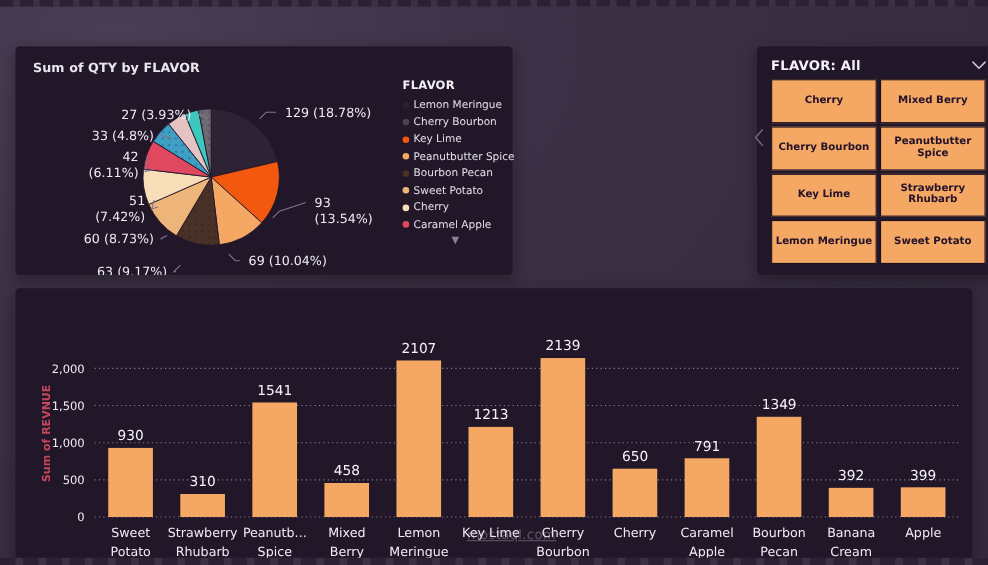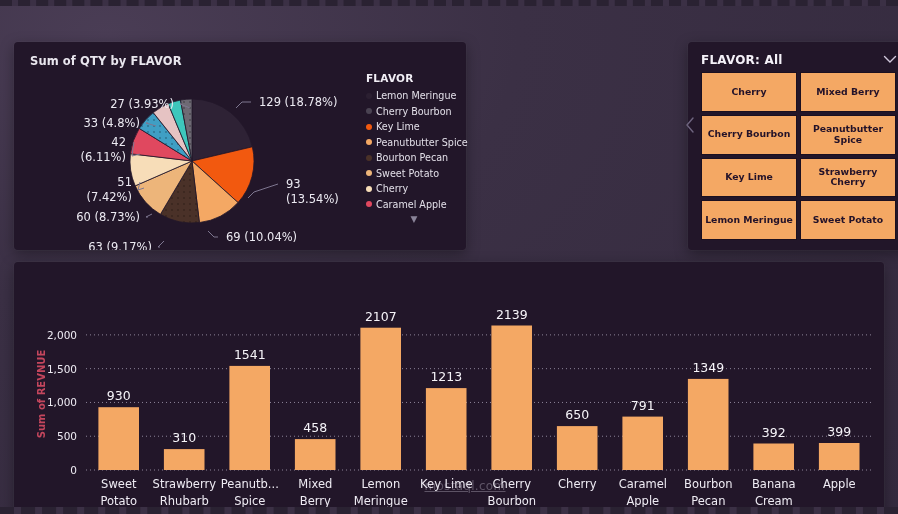--- a/index.html
+++ b/index.html
@@ -203,21 +203,21 @@
     <div id="slicer-head">FLAVOR: All</div>
     <svg id="slicer-chevron" viewBox="0 0 14 10">
       <path d="M1.5 2.5 L7 8 L12.5 2.5" fill="none" stroke="#cfc6da" stroke-width="1.4" stroke-linecap="round"></path>
     </svg>
     <div id="slicer-grid">
         <div class="slicer-tile">Cherry</div>
         <div class="slicer-tile">Mixed Berry</div>
         <div class="slicer-tile">Cherry Bourbon</div>
         <div class="slicer-tile">Peanutbutter Spice</div>
         <div class="slicer-tile">Key Lime</div>
-        <div class="slicer-tile">Strawberry Cherry</div>
+        <div class="slicer-tile">Strawberry Rhubarb</div>
         <div class="slicer-tile">Lemon Meringue</div>
         <div class="slicer-tile">Sweet Potato</div>
       </div>
   </div>
   <svg id="slicer-collapse" viewBox="0 0 12 18">
     <path d="M9 2 L3 9 L9 16" fill="none" stroke="#6f6580" stroke-width="1.4" stroke-linecap="round"></path>
   </svg>
 
   <div class="card" id="bar-card">
     <svg id="bar-plot" viewBox="0 0 870 244">

